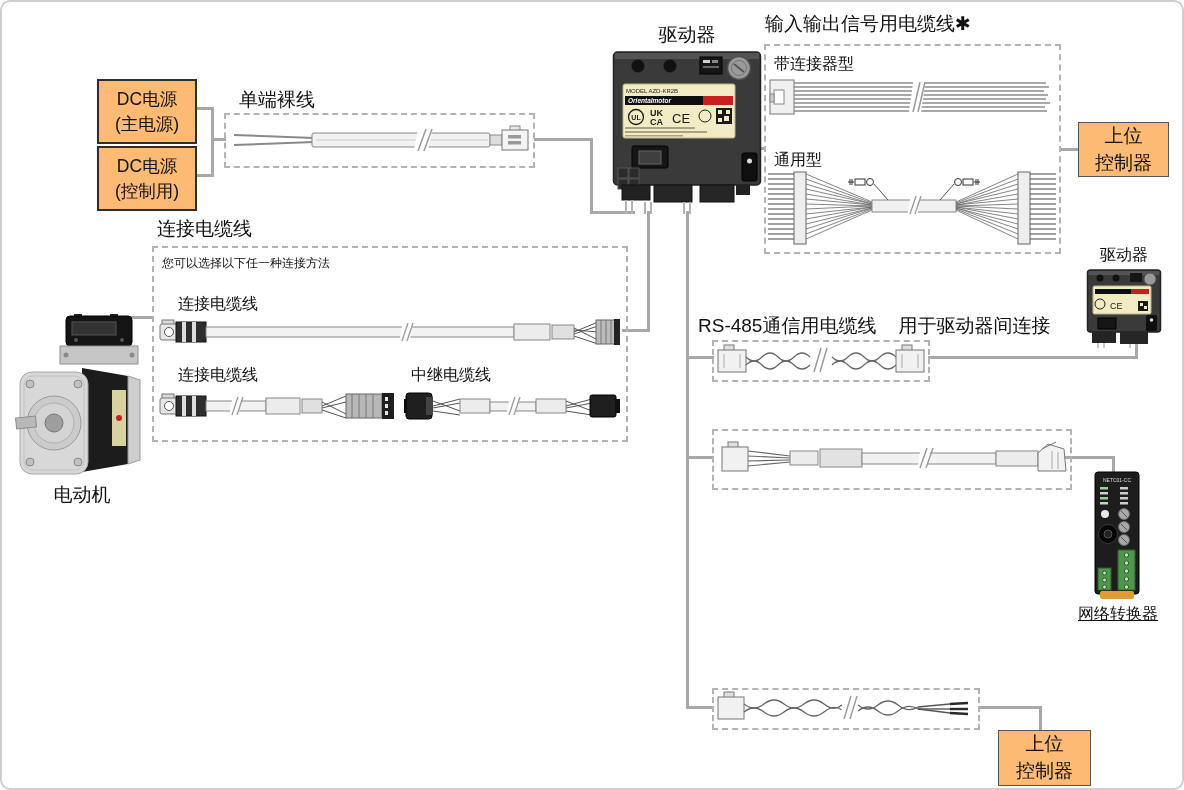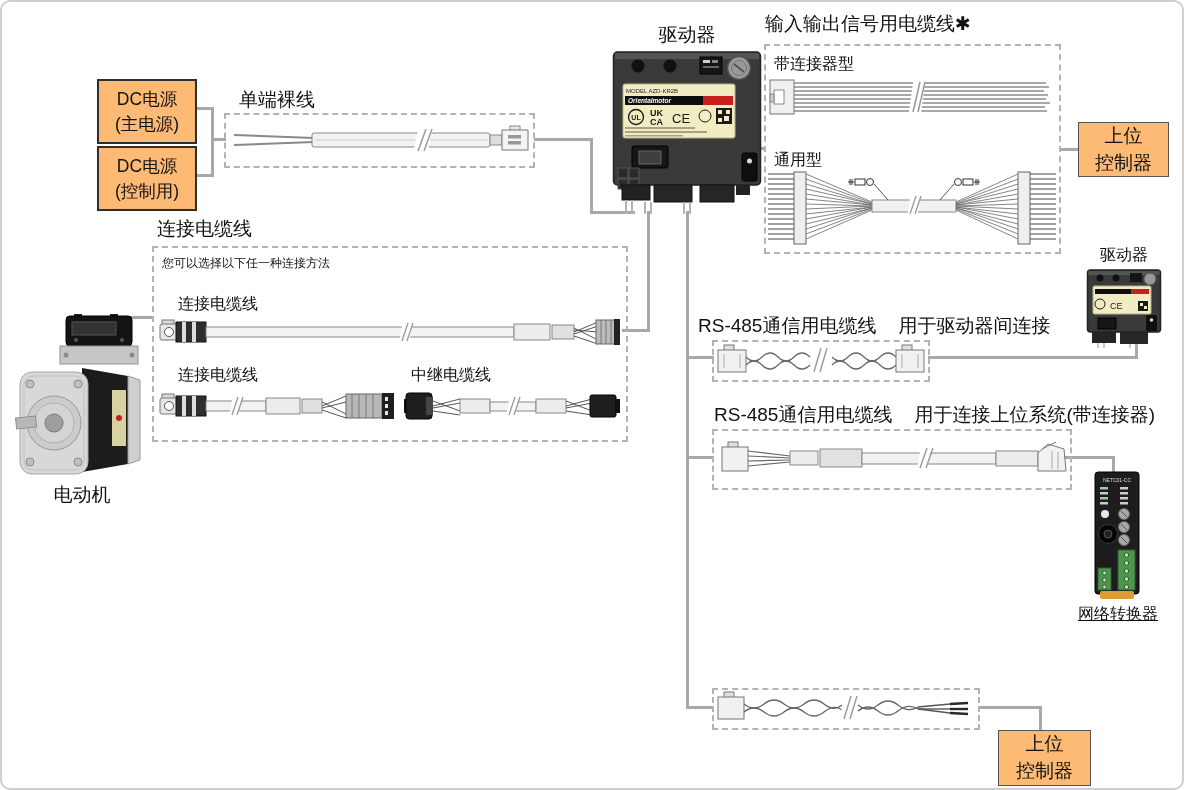--- a/index.html
+++ b/index.html
@@ -402,23 +402,20 @@
     </g>
     <rect x="100" y="4" width="12" height="34" fill="#fff" transform="rotate(8 106 21)"></rect>
     <line x1="102" y1="32" x2="109" y2="8" stroke="#999" stroke-width="1.4"></line>
     <line x1="108" y1="32" x2="115" y2="8" stroke="#999" stroke-width="1.4"></line>
     <rect x="190" y="5" width="10" height="6" fill="#e0e0e0" stroke="#777"></rect>
     <rect x="184" y="10" width="28" height="22" fill="#f1f1f1" stroke="#777"></rect>
     <line x1="190" y1="14" x2="190" y2="28" stroke="#aaa"></line>
       <line x1="206" y1="14" x2="206" y2="28" stroke="#aaa"></line>
   </svg>
 
-  <div class="lbl rs-title" style="left:712px;top:400px;">
-    <span>RS-485通信用电缆线</span><span class="gap">用于连接上位系统(带连接器)</span>
-  </div>
   <div class="dashed-box" style="left:710px;top:427px;width:360px;height:61px;"></div>
   <svg style="left:710px;top:427px;" width="360" height="61" viewBox="0 0 360 61">
     <rect x="16" y="13" width="10" height="6" fill="#e0e0e0" stroke="#777"></rect>
     <rect x="10" y="18" width="26" height="24" fill="#f1f1f1" stroke="#777"></rect>
     <g stroke="#666" stroke-width="1.1">
       <line x1="36" y1="22" x2="78" y2="27"></line>
         <line x1="36" y1="27" x2="78" y2="29"></line>
       <line x1="36" y1="32" x2="78" y2="31"></line>
         <line x1="36" y1="37" x2="78" y2="33"></line>
     </g>

